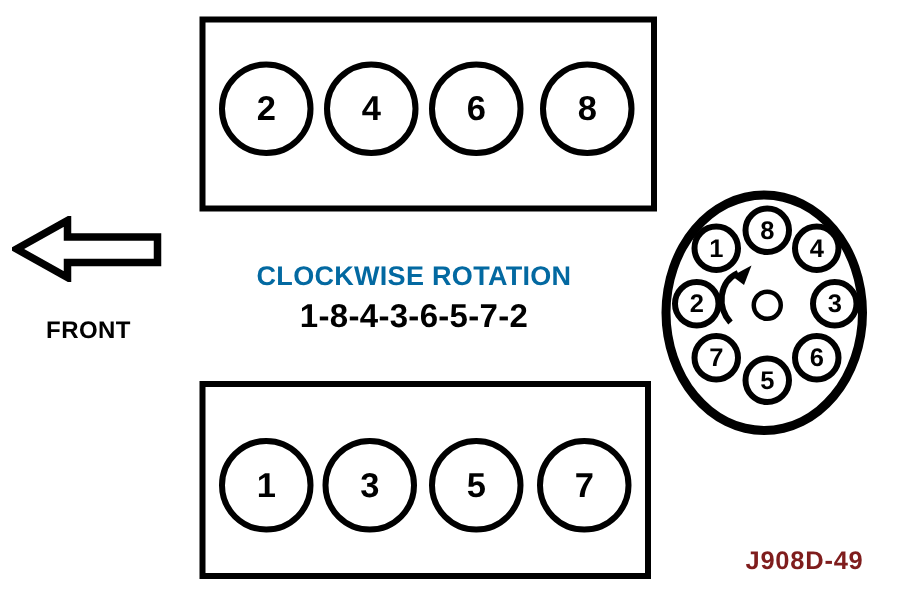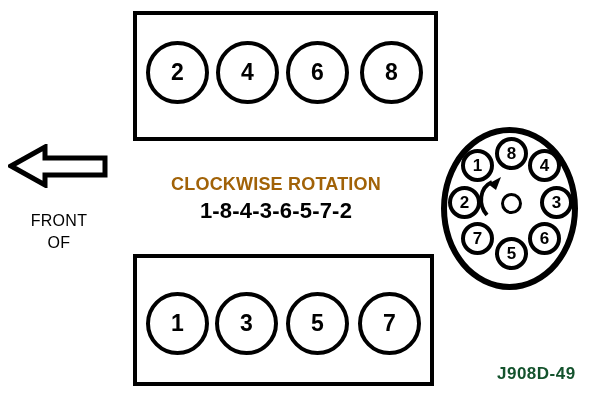--- a/index.html
+++ b/index.html
@@ -54,39 +54,39 @@
     width: 100px;
     height: 44px;
   }
   #front-label {
     position: absolute;
     left: 0px;
     top: 210px;
     width: 118px;
     text-align: center;
     font-size: 16px;
-    font-weight: normal;
+    font-weight: bold;
     color: #000000;
     line-height: 1.35;
     letter-spacing: 0.3px;
   }
   #front-label div { white-space: nowrap; }
 
   
   #rotation-caption {
     position: absolute;
     left: 126px;
     top: 174px;
     width: 300px;
     text-align: center;
   }
   #rotation-title {
     font-size: 18px;
     font-weight: bold;
-    color: #a16207;
+    color: #0369a1;
     letter-spacing: 0.2px;
     white-space: nowrap;
   }
   #firing-order {
     font-size: 22px;
     font-weight: bold;
     color: #000000;
     letter-spacing: 0.2px;
     margin-top: 3px;
     white-space: nowrap;
@@ -148,21 +148,21 @@
     height: 42px;
   }
 
   
   #part-number {
     position: absolute;
     left: 497px;
     top: 364px;
     font-size: 17px;
     font-weight: bold;
-    color: #14532d;
+    color: #7f1d1d;
     letter-spacing: 0.5px;
     white-space: nowrap;
   }
 </style>
 </head>
 <body>
 
 <div id="page">
 
   <div id="bank-top" class="bank"></div>
@@ -181,21 +181,20 @@
   </div>
 
   <div id="front-arrow">
     <svg viewBox="0 0 100 44" width="100" height="44" aria-hidden="true">
       <polygon points="3,22 37,3 37,14 97,14 97,31 37,31 37,41" fill="#ffffff" stroke="#000000" stroke-width="5" stroke-linejoin="miter"></polygon>
     </svg>
   </div>
 
   <div id="front-label">
     <div>FRONT</div>
-    <div>OF</div>
   </div>
 
   <div id="rotation-caption">
     <div id="rotation-title">CLOCKWISE ROTATION</div>
     <div id="firing-order">1-8-4-3-6-5-7-2</div>
   </div>
 
   <div id="bank-bottom" class="bank"></div>
 
   <div class="cylinder" style="left:146px; top:292px;">

